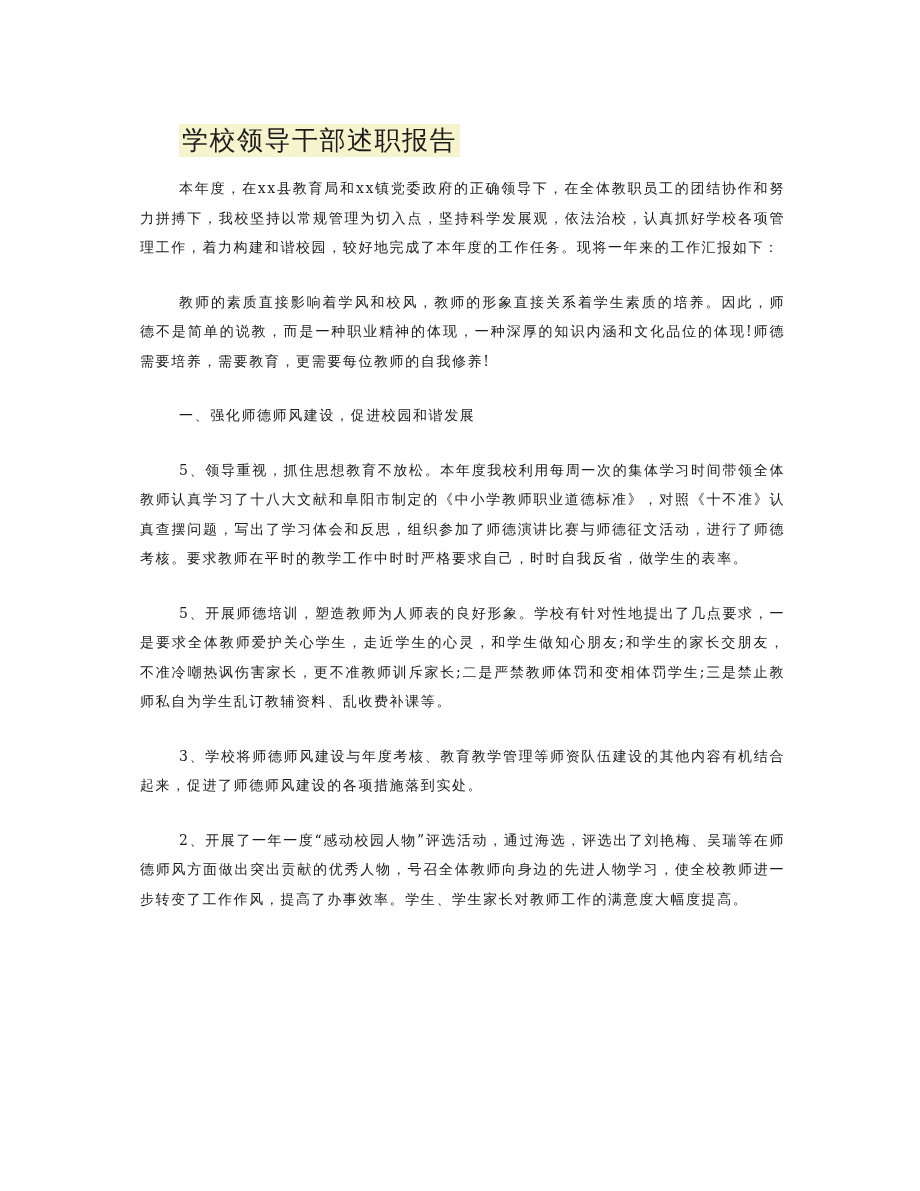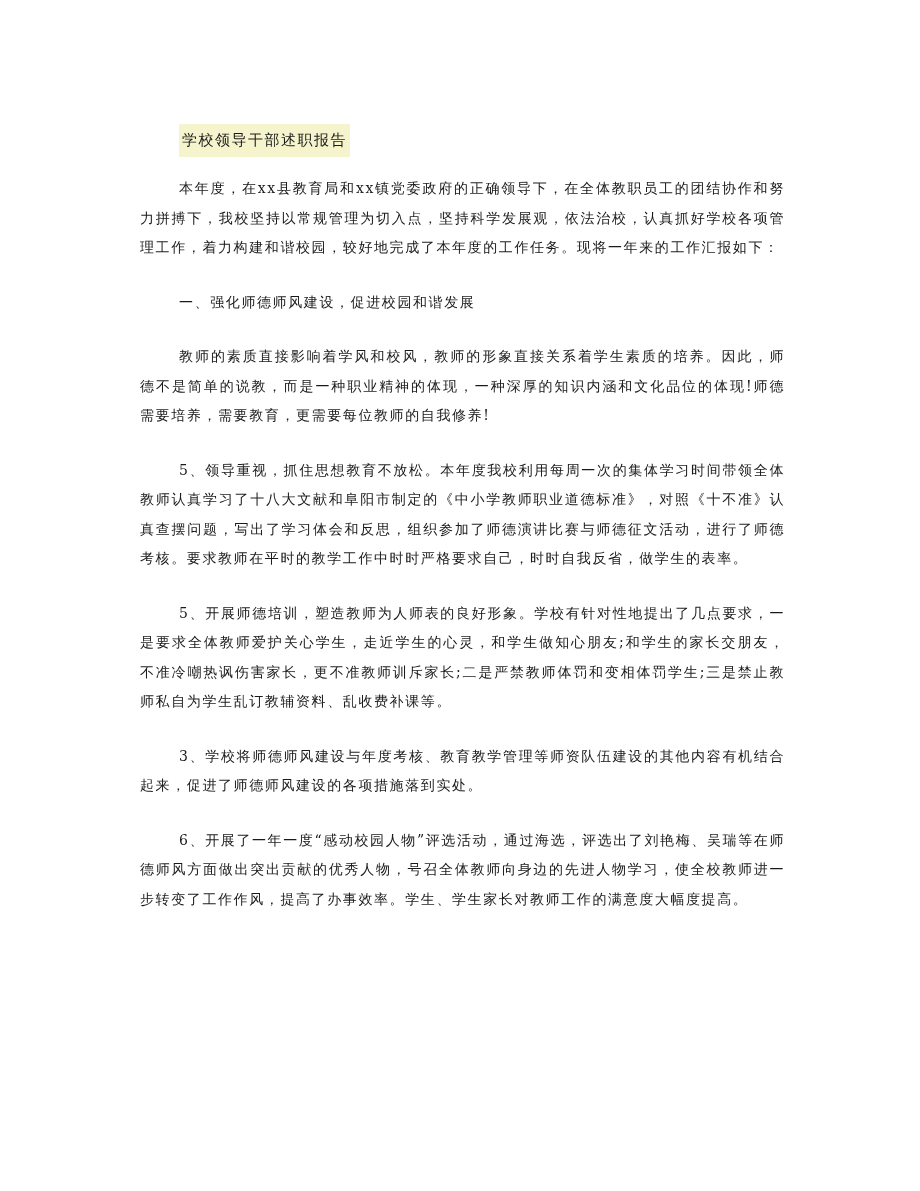--- a/index.html
+++ b/index.html
@@ -19,40 +19,40 @@
     position: absolute;
     left: 140px;
     top: 124px;
     width: 645px;
   }
   .title {
     display: inline-block;
     margin-left: 39px;
     background: #f6f4cc;
     padding: 2px 3px 3px 3px;
-    font-size: 15px;
+    font-size: 26px;
     line-height: 28px;
     letter-spacing: 1.5px;
   }
   p {
     margin: 0;
     font-size: 14px;
     line-height: 29.5px;
     letter-spacing: 1.6px;
     text-indent: 39px;
     text-align: justify;
   }
   .p-intro { margin-top: 17px; }
   .p-gap { margin-top: 25px; }
 </style>
 </head>
 <body>
 
 <div class="page">
   <div class="title">学校领导干部述职报告</div>
   <p class="p-intro">本年度，在xx县教育局和xx镇党委政府的正确领导下，在全体教职员工的团结协作和努力拼搏下，我校坚持以常规管理为切入点，坚持科学发展观，依法治校，认真抓好学校各项管理工作，着力构建和谐校园，较好地完成了本年度的工作任务。现将一年来的工作汇报如下：</p>
+  <p class="p-gap">教师的素质直接影响着学风和校风，教师的形象直接关系着学生素质的培养。因此，师德不是简单的说教，而是一种职业精神的体现，一种深厚的知识内涵和文化品位的体现!师德需要培养，需要教育，更需要每位教师的自我修养!</p>
   <p class="p-gap">一、强化师德师风建设，促进校园和谐发展</p>
-  <p class="p-gap">教师的素质直接影响着学风和校风，教师的形象直接关系着学生素质的培养。因此，师德不是简单的说教，而是一种职业精神的体现，一种深厚的知识内涵和文化品位的体现!师德需要培养，需要教育，更需要每位教师的自我修养!</p>
   <p class="p-gap">5、领导重视，抓住思想教育不放松。本年度我校利用每周一次的集体学习时间带领全体教师认真学习了十八大文献和阜阳市制定的《中小学教师职业道德标准》，对照《十不准》认真查摆问题，写出了学习体会和反思，组织参加了师德演讲比赛与师德征文活动，进行了师德考核。要求教师在平时的教学工作中时时严格要求自己，时时自我反省，做学生的表率。</p>
   <p class="p-gap">5、开展师德培训，塑造教师为人师表的良好形象。学校有针对性地提出了几点要求，一是要求全体教师爱护关心学生，走近学生的心灵，和学生做知心朋友;和学生的家长交朋友，不准冷嘲热讽伤害家长，更不准教师训斥家长;二是严禁教师体罚和变相体罚学生;三是禁止教师私自为学生乱订教辅资料、乱收费补课等。</p>
   <p class="p-gap">3、学校将师德师风建设与年度考核、教育教学管理等师资队伍建设的其他内容有机结合起来，促进了师德师风建设的各项措施落到实处。</p>
-  <p class="p-gap">6、开展了一年一度“感动校园人物”评选活动，通过海选，评选出了刘艳梅、吴瑞等在师德师风方面做出突出贡献的优秀人物，号召全体教师向身边的先进人物学习，使全校教师进一步转变了工作作风，提高了办事效率。学生、学生家长对教师工作的满意度大幅度提高。</p>
+  <p class="p-gap">2、开展了一年一度“感动校园人物”评选活动，通过海选，评选出了刘艳梅、吴瑞等在师德师风方面做出突出贡献的优秀人物，号召全体教师向身边的先进人物学习，使全校教师进一步转变了工作作风，提高了办事效率。学生、学生家长对教师工作的满意度大幅度提高。</p>
 </div>
 
 </body></html>

